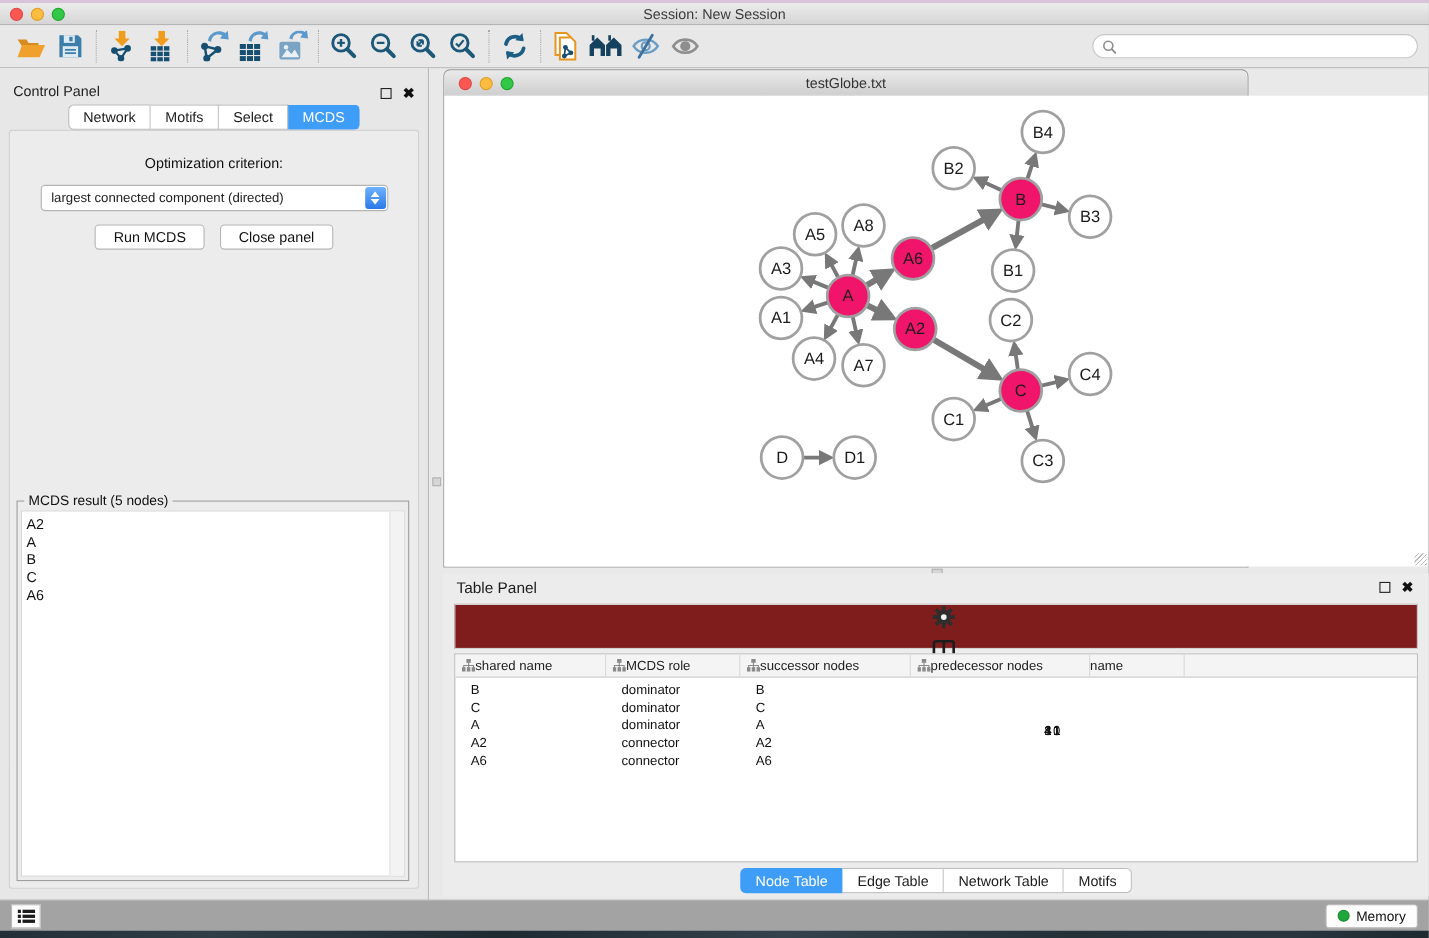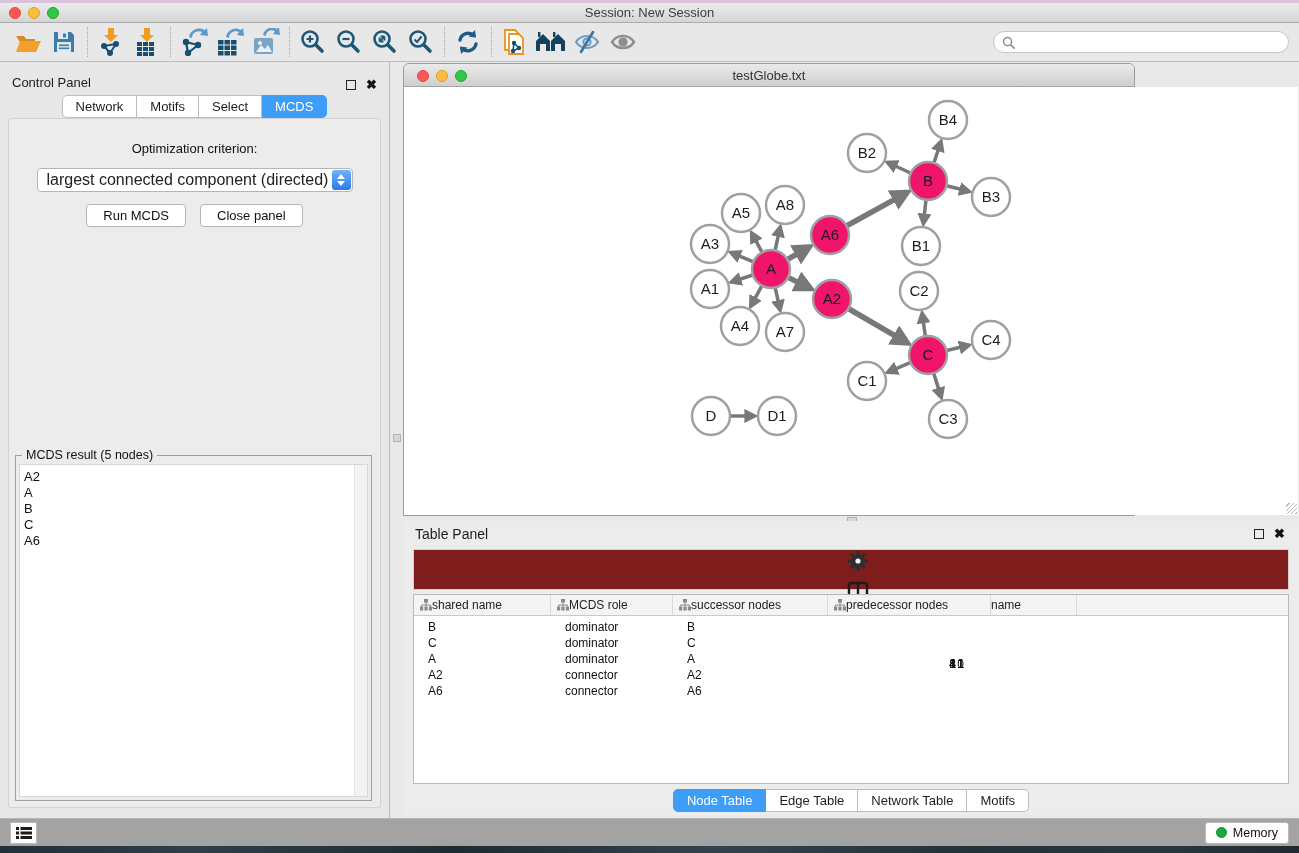--- a/index.html
+++ b/index.html
@@ -42,21 +42,21 @@
               font-size:13px; color:#1c1c1c; cursor:pointer; white-space:nowrap; }
   .seg .tab:first-child { border-left:1px solid #bdbdbd; border-radius:5px 0 0 5px; }
   .seg .tab:last-child  { border-radius:0 5px 5px 0; }
   .seg .tab.active { background:#3e9df7; border-color:#3e9df7; color:#fff; }
   .cp-tabs { position:absolute; left:0; top:33px; width:100%;align-items:flex-end; }
 
   .cp-body { position:absolute; left:8px; right:8px; top:56px; bottom:10px;
              background:#ececec; border:1px solid #d2d2d2; border-radius:3px; }
   .opt-label { text-align:center; margin-top:22px; font-size:13px; color:#111; }
   .dropdown { position:relative; margin:12px auto 0; width:316px; height:24px; background:#fff;
-              border:1px solid #b5b5b5; border-radius:4px; font-size:16px; line-height:22px;
+              border:1px solid #b5b5b5; border-radius:4px; font-size:12px; line-height:22px;
               padding-left:9px; cursor:pointer; }
   .dd-stepper { position:absolute; right:1px; top:1px; width:19px; height:20px; border-radius:3px;
                 background:linear-gradient(#6fb2fc,#2b79e8); display:flex; flex-direction:column;
                 align-items:center; justify-content:center; gap:2px; }
   .tri-up   { width:0; height:0; border-left:4px solid transparent; border-right:4px solid transparent; border-bottom:5px solid #fff; }
   .tri-down { width:0; height:0; border-left:4px solid transparent; border-right:4px solid transparent; border-top:5px solid #fff; }
   .btn-row { display:flex; justify-content:center; gap:14px; margin-top:12px; }
   .btn { background:#fff; border:1px solid #b5b5b5; border-radius:4px; height:23px;
          padding:0 16px; font-size:13px; color:#111; cursor:pointer; font-family:"Liberation Sans",sans-serif; }
 

